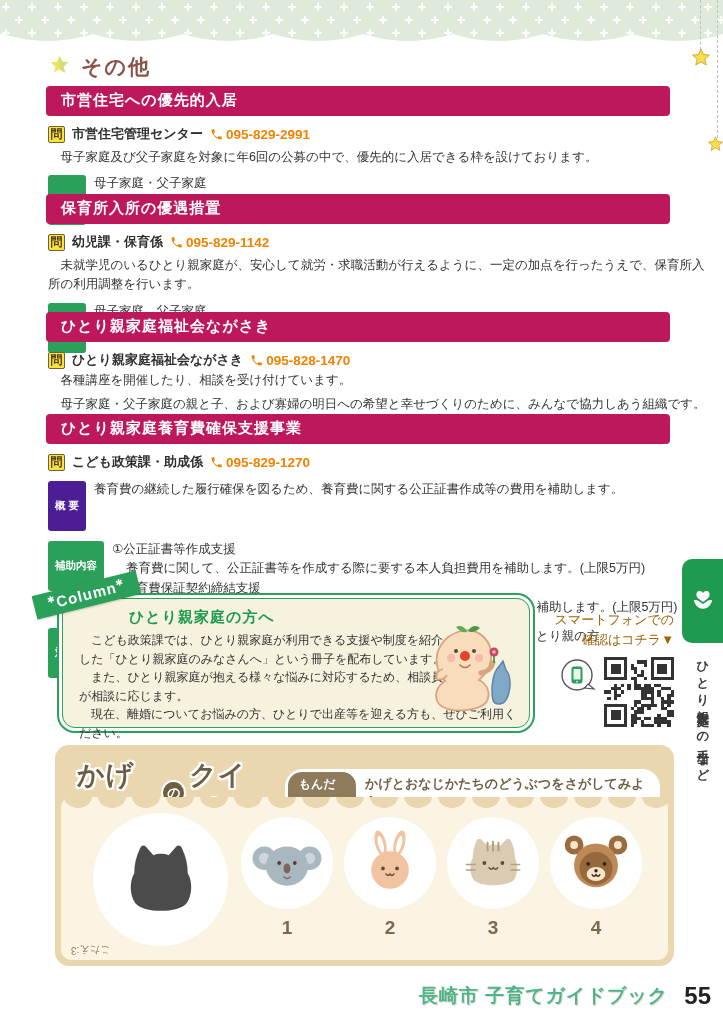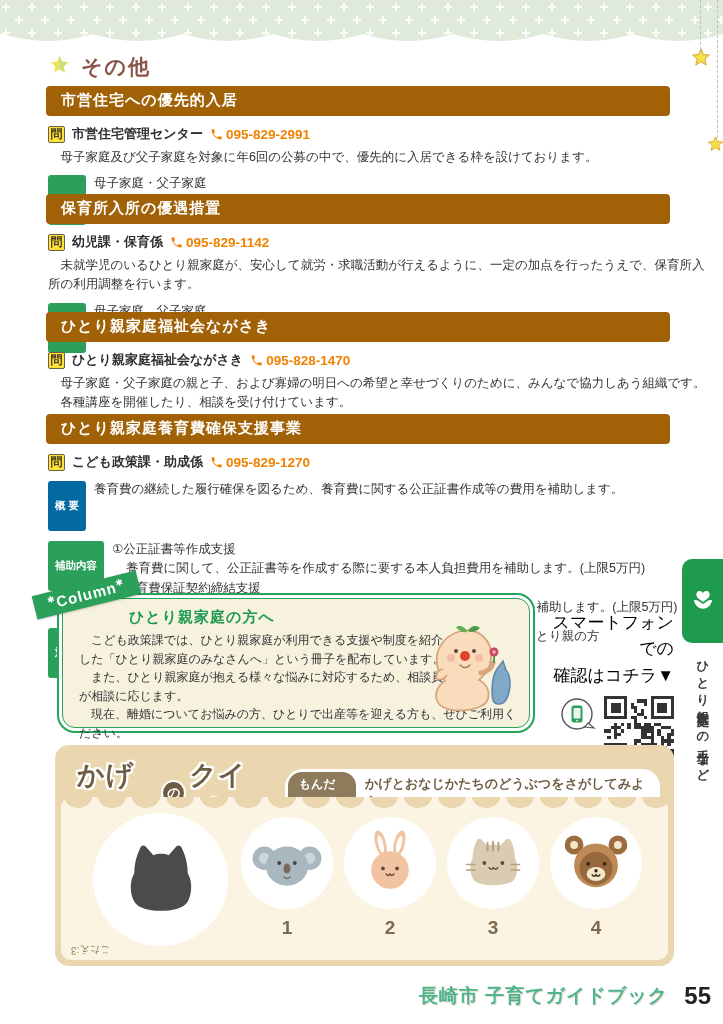--- a/index.html
+++ b/index.html
@@ -11,40 +11,40 @@
   
   .top-band { position:absolute; top:0; left:0; }
   .hang-string { position:absolute; width:0; border-left:1px dashed #b9c4b9; }
   .hang-star { position:absolute; }
   
   .page-title-row { position:absolute; top:52px; left:46px; display:flex; align-items:center; gap:8px; }
   .page-title { font-size:21px; font-weight:bold; color:#8a5348; letter-spacing:2px; }
   
   .section { position:absolute; left:46px; width:668px; }
   .sec-header {
-    width:624px; background:#a16207; color:#fff; font-size:15px; font-weight:bold;
+    width:624px; background:#be185d; color:#fff; font-size:15px; font-weight:bold;
     padding:5px 0 6px 15px; border-radius:4px; letter-spacing:1px;
   }
   .contact-row { display:flex; align-items:center; gap:7px; margin:9px 0 2px 2px; }
   .q-badge {
     width:17px; height:17px; background:#ffe13a; border:1px solid #6b6044; border-radius:2px;
     color:#443c22; font-size:12px; font-weight:bold; display:flex; align-items:center; justify-content:center;
   }
   .contact-name { font-size:13px; font-weight:bold; color:#2f2f2f; }
   .phone { display:flex; align-items:center; gap:3px; color:#ef8200; font-weight:bold; font-size:13.5px; }
   .phone svg { display:block; }
   .body-text { font-size:12.5px; line-height:1.55; margin:5px 0 6px 2px; width:664px; }
   .body-line { font-size:12.5px; line-height:1.55; margin-left:2px; }
   .info-row { display:flex; align-items:flex-start; gap:8px; margin:7px 0 0 2px; }
   .badge {
     flex:0 0 auto; color:#fff; font-size:10.5px; font-weight:bold; padding:18px 7px;
     border-radius:3px; white-space:nowrap; margin-top:1px;
   }
   .badge.green { background:#2aa05a; }
-  .badge.salmon { background:#0369a1; }
+  .badge.salmon { background:#4c1d95; }
   .row-text { font-size:12.5px; line-height:1.5; }
   .hojo-lines { font-size:12.5px; line-height:1.55; }
   .hojo-lines .indent { padding-left:14px; }
   
   .column-box {
     position:absolute; left:57px; top:593px; width:478px; height:140px;
     border:2px solid #27a35b; border-radius:18px; padding:3px; background:#fff;
   }
   .column-inner {
     width:100%; height:100%; border:1px solid #27a35b; border-radius:13px;
@@ -55,21 +55,21 @@
     background:#2aa05a; color:#fff; font-weight:bold; font-size:15px;
     padding:3px 14px 4px 14px; letter-spacing:1px; box-shadow:0 1px 2px rgba(0,0,0,.2);
   }
   .column-ribbon .rstar { font-size:9px; vertical-align:top; }
   .column-title { font-size:15px; font-weight:bold; color:#1f9b50; margin:0 0 4px 50px; letter-spacing:1px; }
   .column-p { font-size:12px; line-height:1.55; width:372px; }
   .column-p.wide { width:448px; }
   .column-char { position:absolute; right:6px; top:26px; }
   
   .qr-area { position:absolute; left:540px; top:610px; width:134px; text-align:right; }
-  .qr-caption { font-size:17px; line-height:1.55; color:#000000; }
+  .qr-caption { font-size:13px; line-height:1.55; color:#a16207; }
   .qr-row { display:flex; align-items:flex-start; justify-content:flex-end; gap:6px; margin-top:7px; }
   .qr-code { width:70px; height:70px; background:#fff; }
   
   .side-tab {
     position:absolute; left:682px; top:559px; width:41px; height:84px;
     background:#1f9b50; border-radius:10px 0 0 10px; display:flex; align-items:center; justify-content:center;
   }
   .side-tab-label {
     position:absolute; left:694px; top:652px; writing-mode:vertical-rl;
     font-size:12.5px; color:#3a3a3a; letter-spacing:2px; font-weight:bold;
@@ -190,22 +190,22 @@
     <div class="contact-row">
       <span class="q-badge">問</span>
       <span class="contact-name">ひとり親家庭福祉会ながさき</span>
       <span class="phone">
         <svg width="13" height="13" viewBox="0 0 24 24">
             <path d="M6.6 10.8c1.5 3 3.9 5.4 6.9 6.9l2.3-2.3c.3-.3.7-.4 1.1-.2 1.2.4 2.5.6 3.8.6.6 0 1 .4 1 1V20c0 .6-.4 1-1 1C11.3 21 3 12.7 3 3.3c0-.6.4-1 1-1h3.2c.6 0 1 .4 1 1 0 1.3.2 2.6.6 3.8.1.4 0 .8-.2 1.1L6.6 10.8z" fill="#ef8200"></path>
           </svg>
         <span>095-828-1470</span>
       </span>
     </div>
+    <div class="body-line">　各種講座を開催したり、相談を受け付けています。</div>
     <div class="body-line" style="margin-top:5px;">　母子家庭・父子家庭の親と子、および寡婦の明日への希望と幸せづくりのために、みんなで協力しあう組織です。</div>
-    <div class="body-line">　各種講座を開催したり、相談を受け付けています。</div>
   </div>
 
   <div class="section" style="top:414px;">
     <div class="sec-header">ひとり親家庭養育費確保支援事業</div>
     <div class="contact-row">
       <span class="q-badge">問</span>
       <span class="contact-name">こども政策課・助成係</span>
       <span class="phone">
         <svg width="13" height="13" viewBox="0 0 24 24">
             <path d="M6.6 10.8c1.5 3 3.9 5.4 6.9 6.9l2.3-2.3c.3-.3.7-.4 1.1-.2 1.2.4 2.5.6 3.8.6.6 0 1 .4 1 1V20c0 .6-.4 1-1 1C11.3 21 3 12.7 3 3.3c0-.6.4-1 1-1h3.2c.6 0 1 .4 1 1 0 1.3.2 2.6.6 3.8.1.4 0 .8-.2 1.1L6.6 10.8z" fill="#ef8200"></path>

